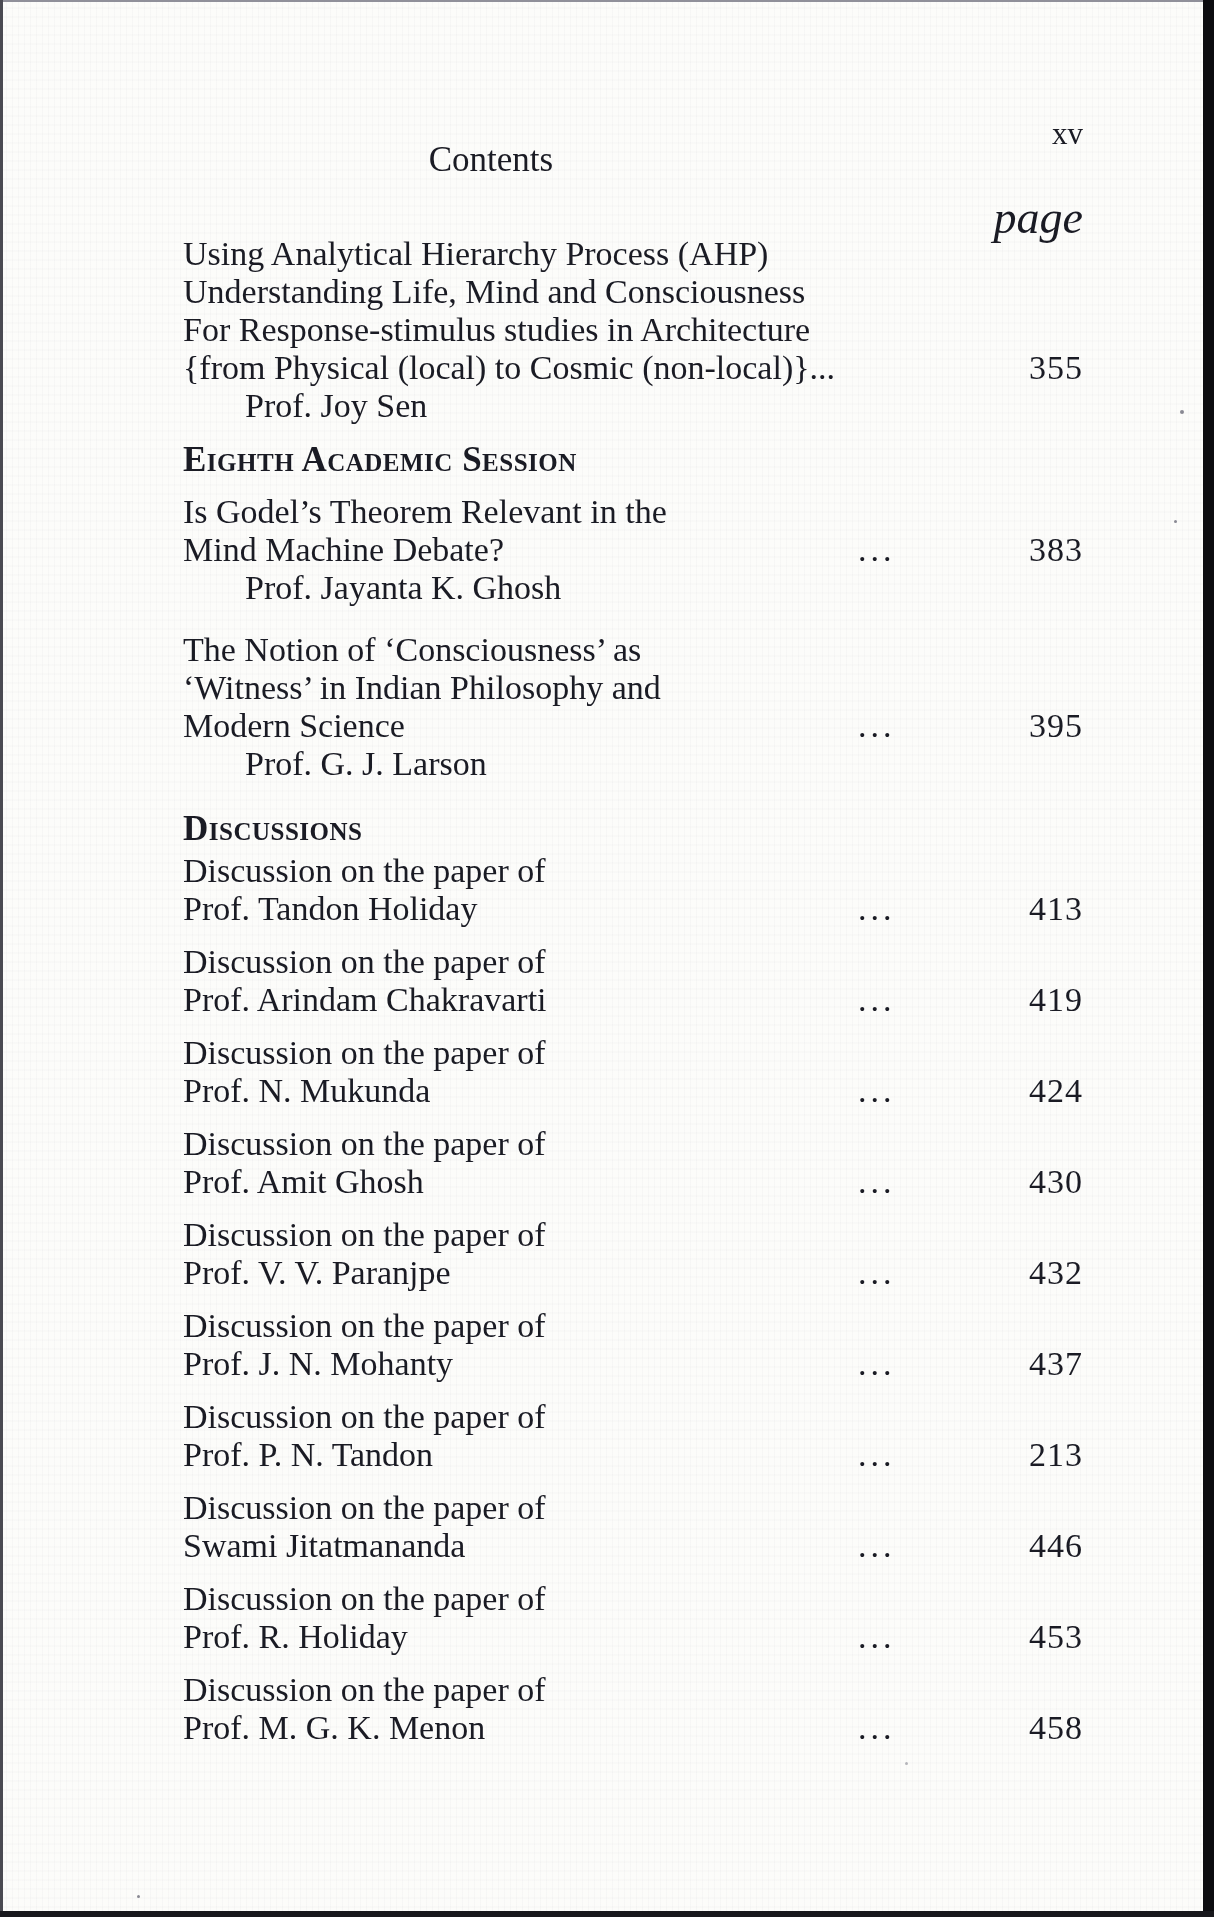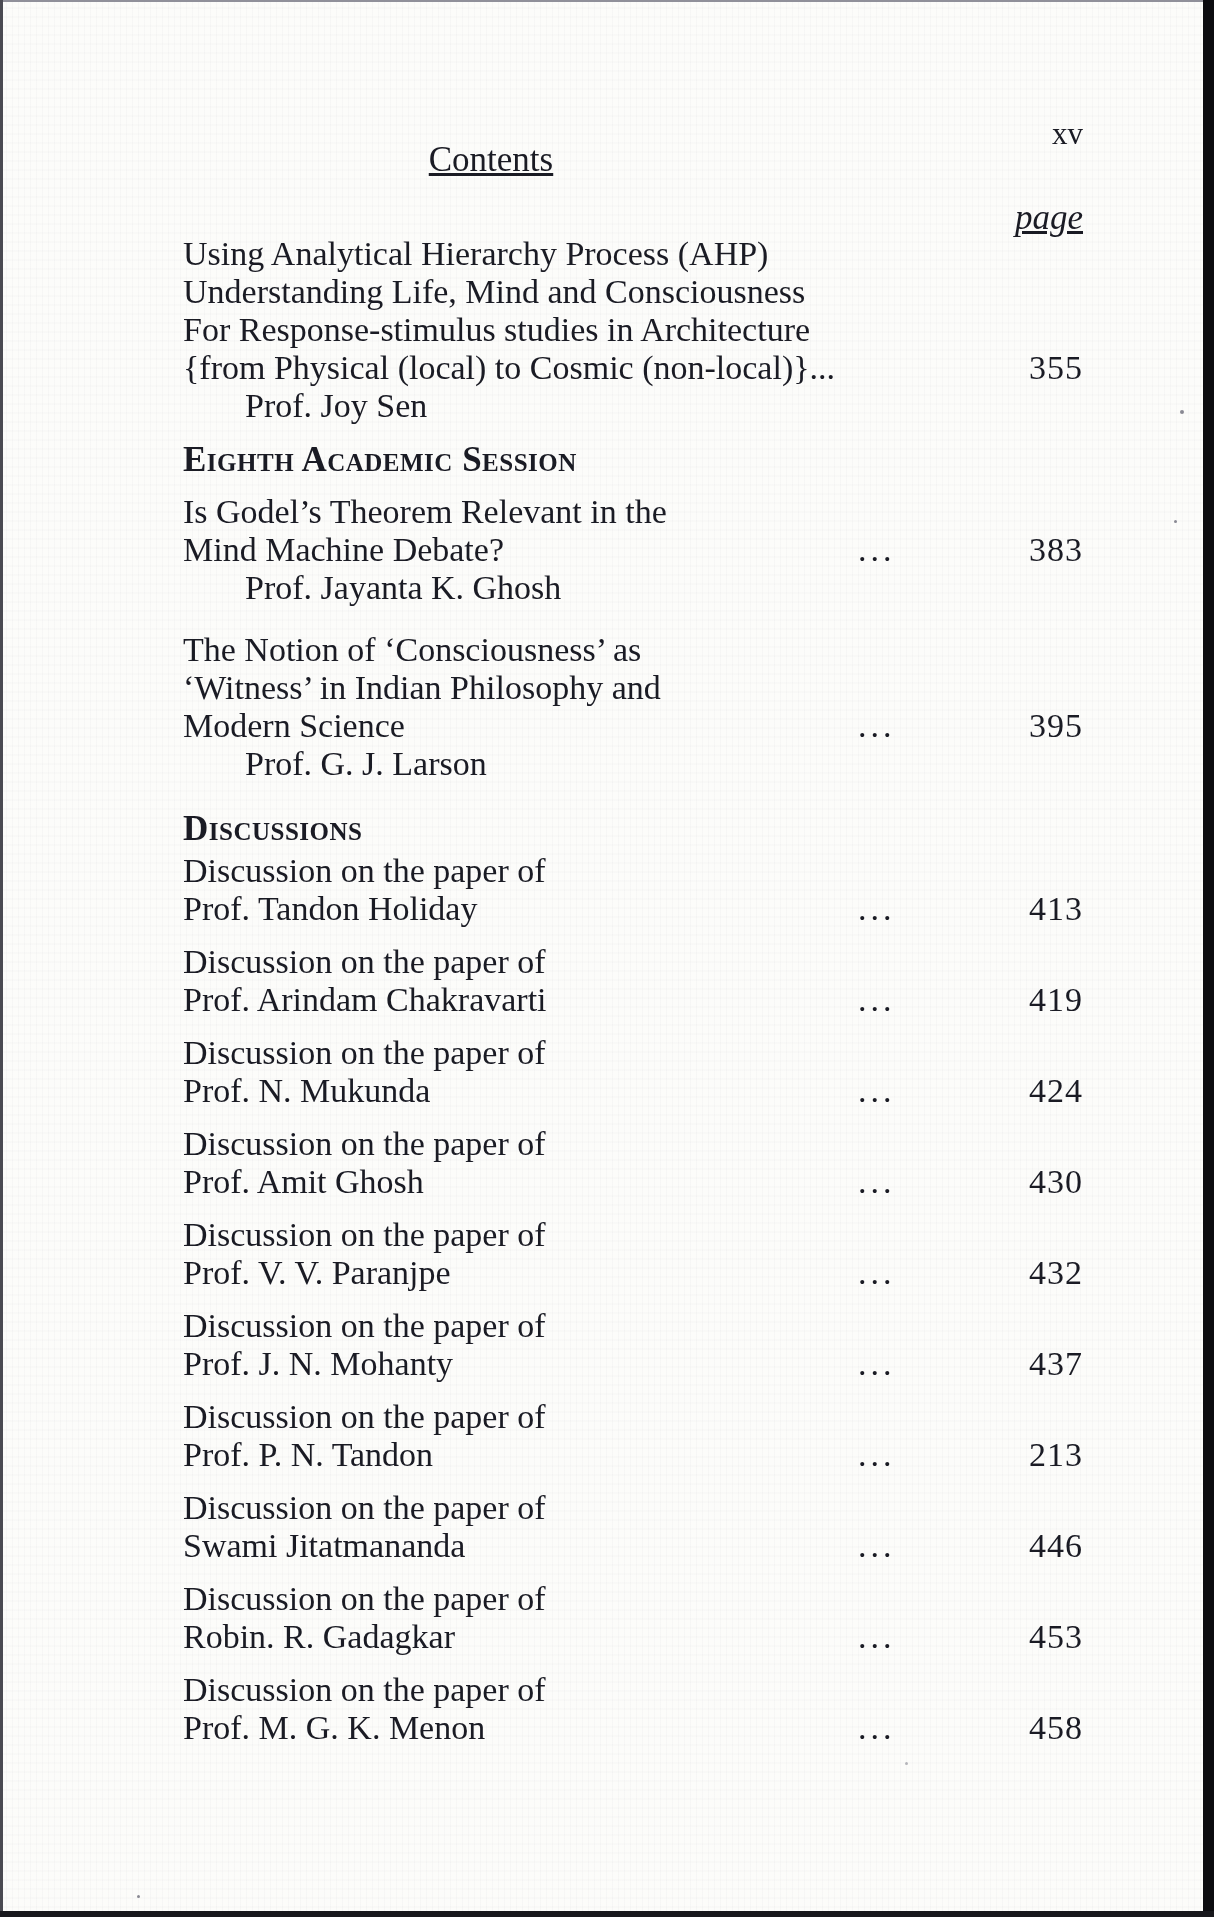--- a/index.html
+++ b/index.html
@@ -14,23 +14,23 @@
     overflow:hidden;
     font-family:"Liberation Serif","DejaVu Serif",serif;
     color:#1a1b24;
   }
   .edge{position:absolute;background:#141418;}
   .edge-left{left:0;top:0;width:3px;height:100%;background:#4a4a52;}
   .edge-top{left:0;top:0;width:100%;height:2px;background:#90909a;}
   .edge-right{right:0;top:0;width:11px;height:100%;background:#0c0c10;}
   .edge-bottom{left:0;bottom:0;width:100%;height:6px;background:#17171c;}
 
-  .pg-title{position:absolute;left:0;top:140px;width:982px;text-align:center;font-size:35px;line-height:40px;text-decoration:underline;}
+  .pg-title{position:absolute;left:0;top:140px;width:982px;text-align:center;font-size:35px;line-height:40px;}
   .folio{position:absolute;right:131px;top:114px;font-size:31px;line-height:40px;}
-  .col-label{position:absolute;right:131px;top:198px;font-size:35px;line-height:40px;font-style:italic;text-decoration:underline;}
+  .col-label{position:absolute;right:131px;top:198px;font-size:46px;line-height:40px;font-style:italic;}
 
   .content{
     position:absolute;left:183px;top:235px;width:900px;
     font-size:34px;line-height:38px;
   }
   .entry{position:relative;}
   .tl{display:block;}
   .pagerow{position:relative;display:block;}
   .dots{position:absolute;left:675px;bottom:0;letter-spacing:4px;}
   .pg{position:absolute;right:0;bottom:0;letter-spacing:1px;}
@@ -157,21 +157,21 @@
           <div class="tl">Discussion on the paper of</div>
           <div class="pagerow">
             <span class="tl">Swami Jitatmananda</span>
             <span class="dots">...</span>
             <span class="pg">446</span>
           </div>
         </div>
         <div class="entry">
           <div class="tl">Discussion on the paper of</div>
           <div class="pagerow">
-            <span class="tl">Robin. R. Gadagkar</span>
+            <span class="tl">Prof. R. Holiday</span>
             <span class="dots">...</span>
             <span class="pg">453</span>
           </div>
         </div>
         <div class="entry">
           <div class="tl">Discussion on the paper of</div>
           <div class="pagerow">
             <span class="tl">Prof. M. G. K. Menon</span>
             <span class="dots">...</span>
             <span class="pg">458</span>

